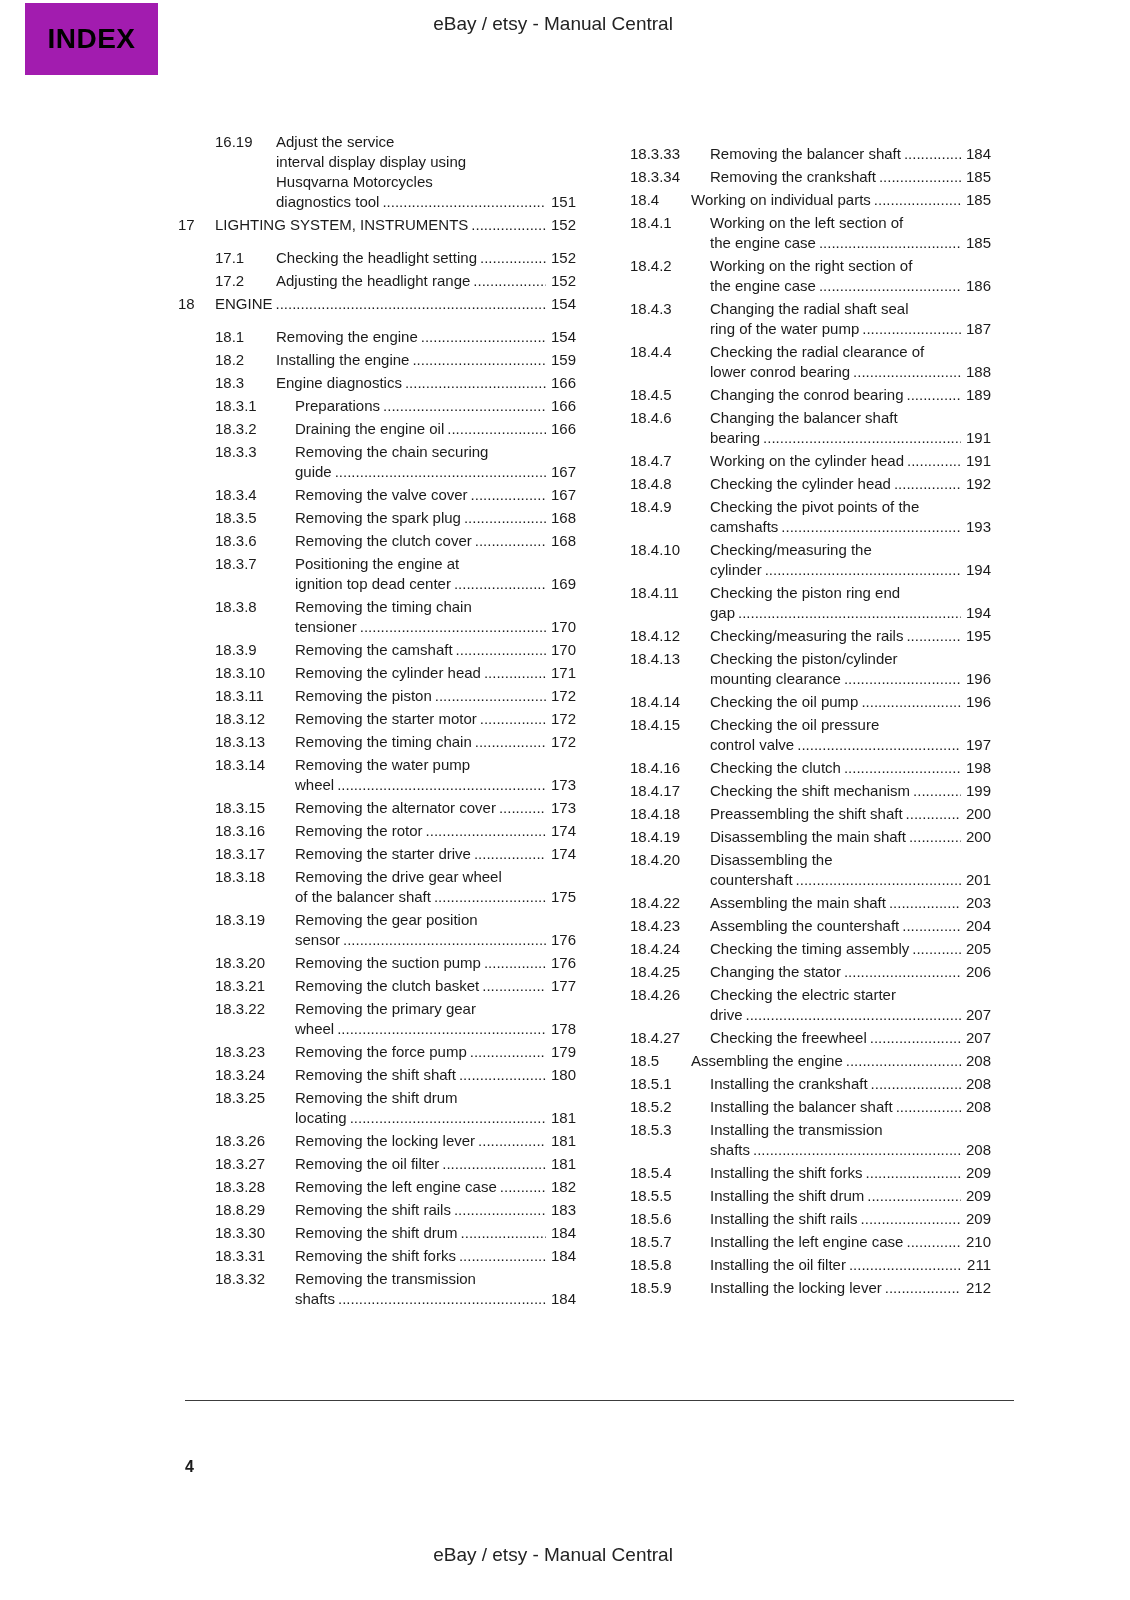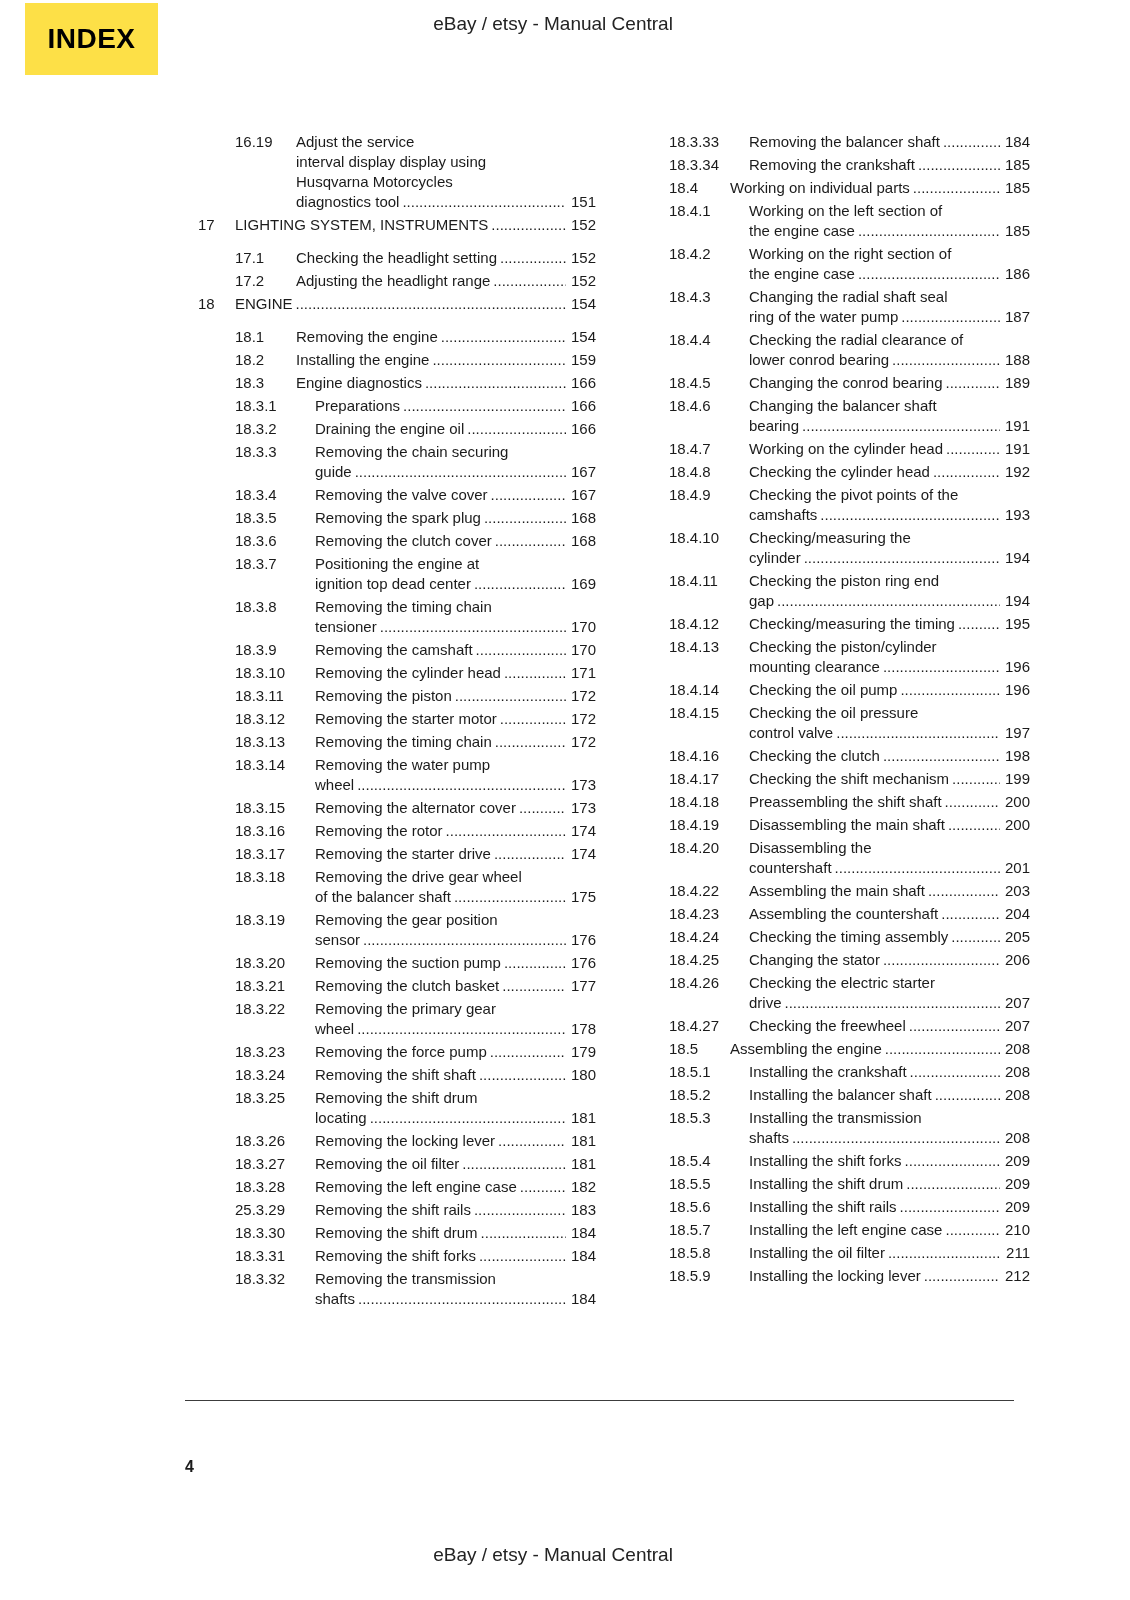--- a/index.html
+++ b/index.html
@@ -9,36 +9,36 @@
     background: #ffffff;
     font-family: "Liberation Sans", sans-serif;
     color: #1b1b1b;
     position: relative;
     overflow: hidden;
   }
 
   .index-box {
     position: absolute; left: 25px; top: 3px;
     width: 133px; height: 72px;
-    background: #fde047;
+    background: #a21caf;
     display: flex; align-items: center; justify-content: center;
   }
   .index-label {
     font-size: 28px; font-weight: 700; color: #000;
     letter-spacing: 0.5px;
   }
 
   .header-title {
     position: absolute; top: 13px; left: 0; width: 1106px;
     text-align: center; font-size: 19px; color: #232323;
   }
 
   .toc-columns {
-    position: absolute; top: 132px; left: 198px; width: 828px;
-    display: flex; gap: 36px;
+    position: absolute; top: 132px; left: 178px; width: 828px;
+    display: flex; gap: 17px; align-items: center;
   }
   .toc-col { flex: 0 0 398px; width: 398px; }
 
   .toc-entry {
     display: grid;
     align-items: start;
     margin-bottom: 3px;
     font-size: 15px;
     line-height: 20px;
   }
@@ -278,21 +278,21 @@
         <span class="toc-num">18.3.27</span>
         <span class="toc-title">Removing the oil filter</span>
         <span class="toc-page">181</span>
       </div>
       <div class="toc-entry lvl3">
         <span class="toc-num">18.3.28</span>
         <span class="toc-title">Removing the left engine case</span>
         <span class="toc-page">182</span>
       </div>
       <div class="toc-entry lvl3">
-        <span class="toc-num">25.3.29</span>
+        <span class="toc-num">18.8.29</span>
         <span class="toc-title">Removing the shift rails</span>
         <span class="toc-page">183</span>
       </div>
       <div class="toc-entry lvl3">
         <span class="toc-num">18.3.30</span>
         <span class="toc-title">Removing the shift drum</span>
         <span class="toc-page">184</span>
       </div>
       <div class="toc-entry lvl3">
         <span class="toc-num">18.3.31</span>
@@ -380,21 +380,21 @@
         <span class="toc-page">194</span>
       </div>
       <div class="toc-entry lvl3">
         <span class="toc-num">18.4.11</span>
         <span class="toc-title">Checking the piston ring end
 gap</span>
         <span class="toc-page">194</span>
       </div>
       <div class="toc-entry lvl3">
         <span class="toc-num">18.4.12</span>
-        <span class="toc-title">Checking/measuring the timing</span>
+        <span class="toc-title">Checking/measuring the rails</span>
         <span class="toc-page">195</span>
       </div>
       <div class="toc-entry lvl3">
         <span class="toc-num">18.4.13</span>
         <span class="toc-title">Checking the piston/cylinder
 mounting clearance</span>
         <span class="toc-page">196</span>
       </div>
       <div class="toc-entry lvl3">
         <span class="toc-num">18.4.14</span>

